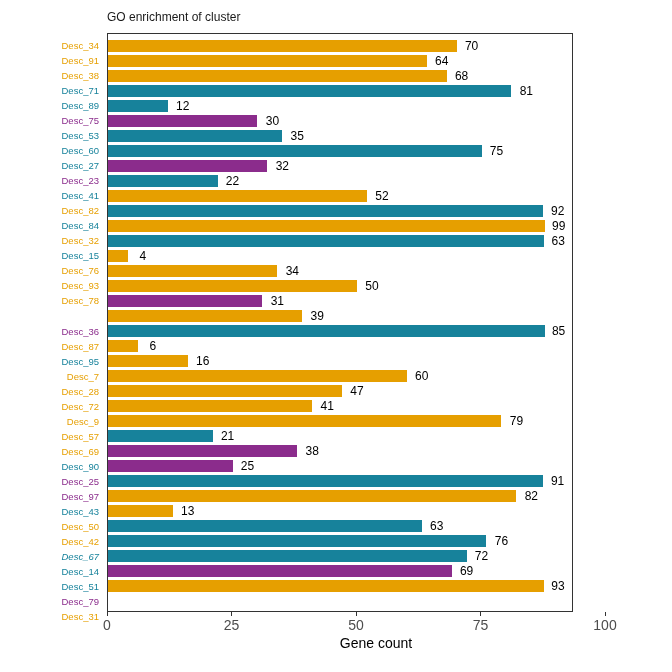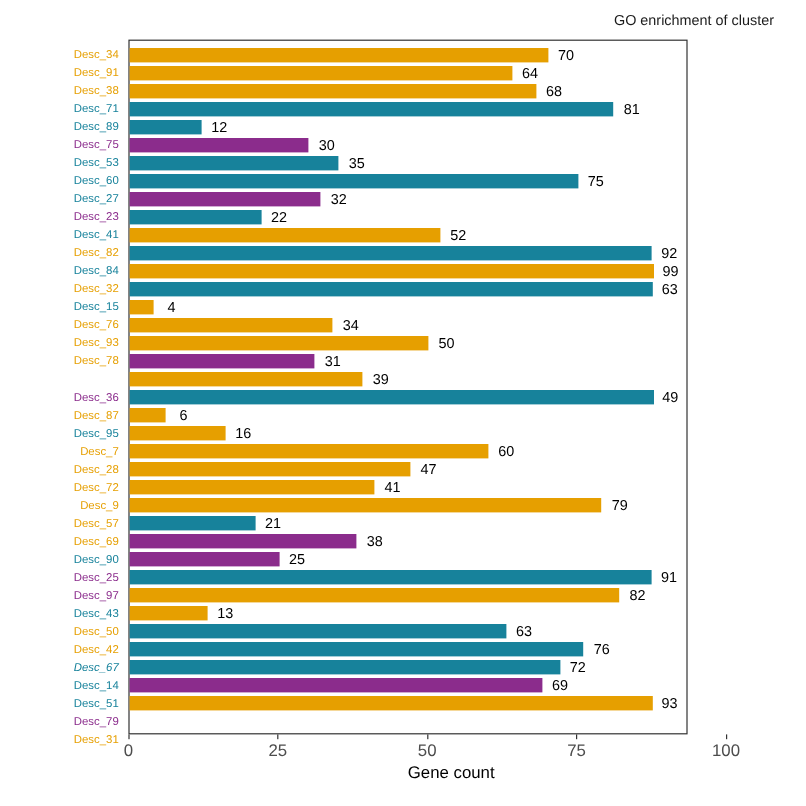--- a/index.html
+++ b/index.html
@@ -13,21 +13,21 @@
     width: 672px;
     height: 672px;
     background: #ffffff;
     overflow: hidden;
   }
   .chart-title {
     position: absolute;
     left: 107px;
     top: 10px;
     width: 538px;
-    text-align: right;
+    text-align: left;
     font-size: 12px;
     color: #1a1a1a;
   }
   .ylabels {
     position: absolute;
     left: 0;
     top: 34px;
     width: 99px;
     padding-top: 4px;
   }
@@ -207,21 +207,21 @@
       <div class="bar-row">
         <div class="bar" style="width: 154.38px; background: rgb(139, 44, 140);"></div>
         <span class="val">31</span>
       </div>
       <div class="bar-row">
         <div class="bar" style="width: 194.22px; background: rgb(230, 159, 0);"></div>
         <span class="val">39</span>
       </div>
       <div class="bar-row">
         <div class="bar" style="width: 488.04px; background: rgb(23, 130, 155);"></div>
-        <span class="val">49</span>
+        <span class="val">85</span>
       </div>
       <div class="bar-row">
         <div class="bar" style="width: 29.88px; background: rgb(230, 159, 0);"></div>
         <span class="val">6</span>
       </div>
       <div class="bar-row">
         <div class="bar" style="width: 79.68px; background: rgb(230, 159, 0);"></div>
         <span class="val">16</span>
       </div>
       <div class="bar-row">

